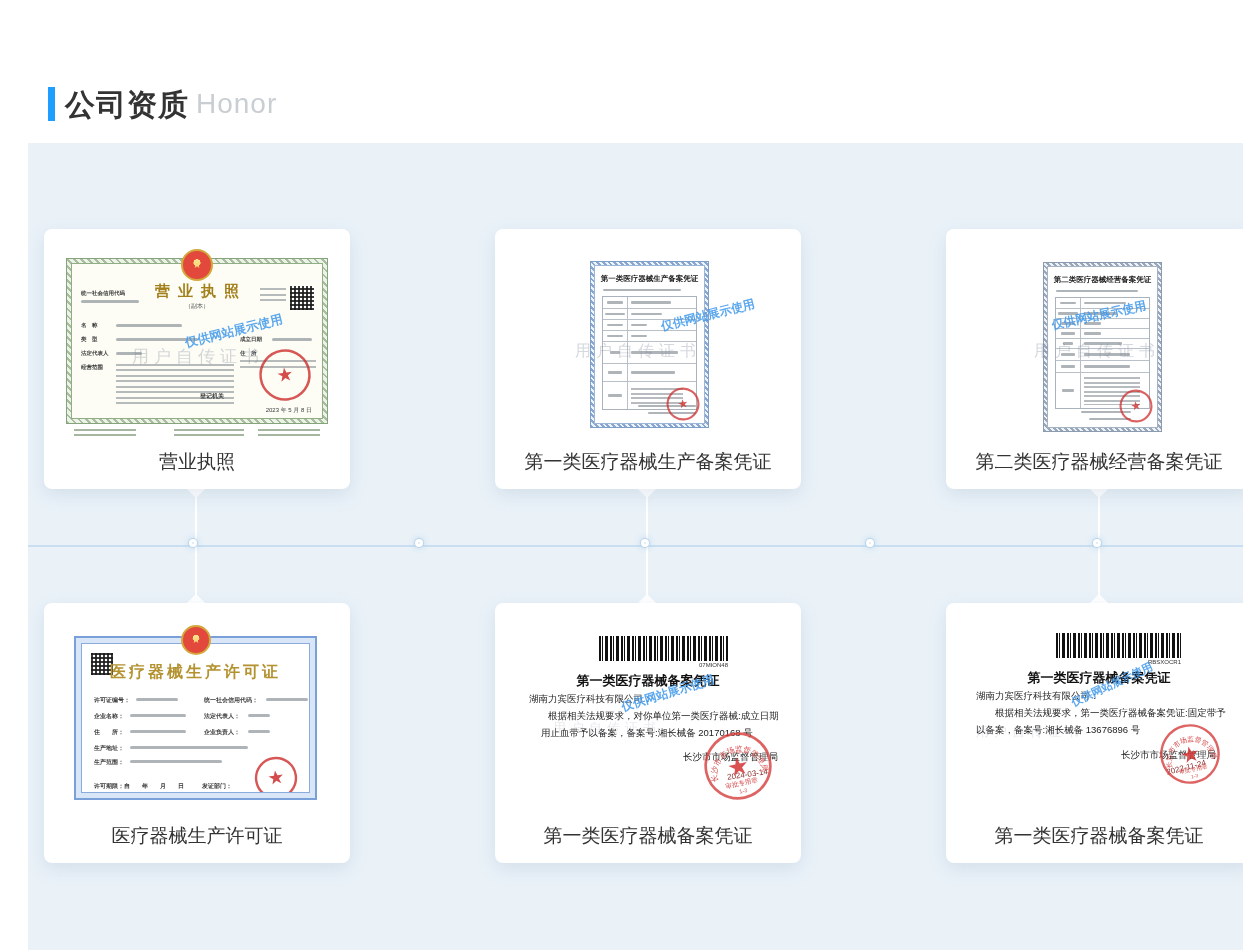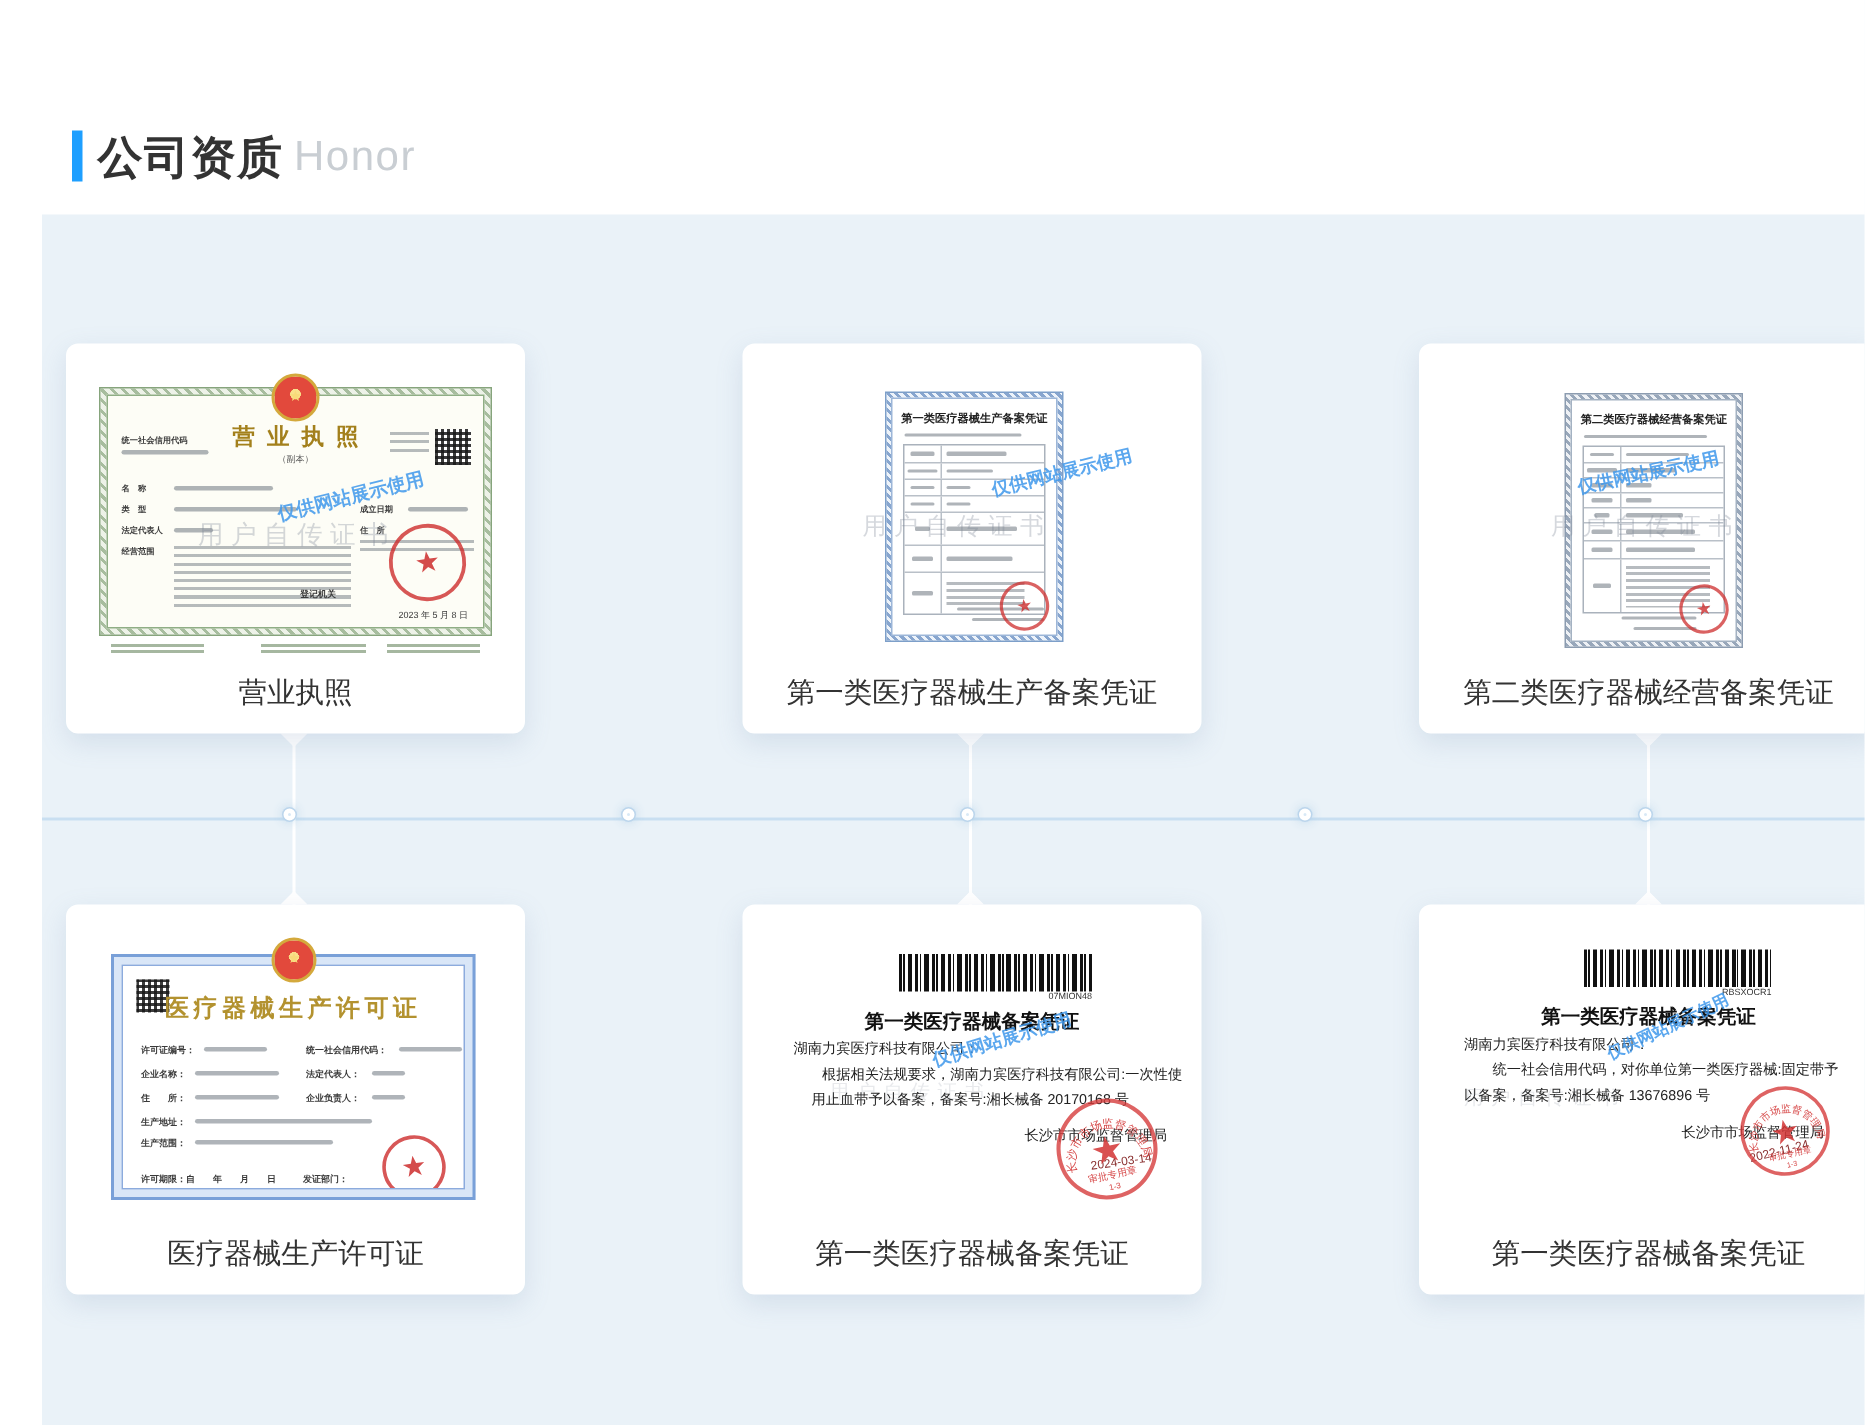--- a/index.html
+++ b/index.html
@@ -343,21 +343,21 @@
     </div>
     <div class="emblem" style="left:137px; top:22px; width:30px; height:30px;"></div>
     <div class="caption">医疗器械生产许可证</div>
   </div>
 
   <div class="card" style="left:467px; top:603px;">
     <div class="barcode" style="left:104px; top:33px; width:129px;"></div>
     <div class="bc-lbl" style="left:104px; top:59px; width:129px;">07MION48</div>
     <div class="doc-title" style="top:69px;">第一类医疗器械备案凭证</div>
     <div class="doc-line" style="left:34px; top:90px;">湖南力宾医疗科技有限公司：</div>
-    <div class="doc-line" style="left:53px; top:107px;">根据相关法规要求，湖南力宾医疗科技有限公司:一次性使</div>
+    <div class="doc-line" style="left:53px; top:107px;">根据相关法规要求，对你单位第一类医疗器械:成立日期</div>
     <div class="doc-line" style="left:46px; top:124px;">用止血带予以备案，备案号:湘长械备 20170168 号</div>
     <div class="doc-line" style="right:23px; top:148px;">长沙市市场监督管理局</div>
     <div class="doc-date" style="right:33px; top:167px; transform:rotate(-8deg);">2024-03-14</div>
     <svg class="sealsvg" style="left:208px; top:128px; width:70px; height:70px; transform:rotate(-12deg);" viewBox="0 0 64 64">
       <defs>
           <path id="arc5" d="M 11 40 A 21 21 0 0 1 53 40" fill="none"></path>
         </defs>
       <circle cx="32" cy="32" r="29.5" fill="none" stroke="rgba(214,60,60,.8)" stroke-width="2.5"></circle>
       <text font-size="7" fill="rgba(210,50,50,.9)" text-anchor="middle"><textPath href="#arc5" startOffset="50%">长沙市市场监督管理局</textPath></text>
       <polygon points="32,24 29.9,30.2 23.4,30.2 28.7,34.1 26.7,40.3 32,36.5 37.3,40.3 35.3,34.1 40.6,30.2 34.1,30.2" fill="rgba(210,50,50,.85)"></polygon>
@@ -367,21 +367,21 @@
     <div class="wm-blue" style="left:125px; top:82px; font-size:12px; transform:rotate(-17deg);">仅供网站展示使用</div>
     <div class="wm-gray" style="left:58px; top:116px; font-size:13px; opacity:.55;">用户自传证书</div>
     <div class="caption">第一类医疗器械备案凭证</div>
   </div>
 
   <div class="card" style="left:918px; top:603px;">
     <div class="barcode" style="left:110px; top:30px; width:125px;"></div>
     <div class="bc-lbl" style="left:110px; top:56px; width:125px;">RBSXOCR1</div>
     <div class="doc-title" style="top:66px;">第一类医疗器械备案凭证</div>
     <div class="doc-line" style="left:30px; top:87px;">湖南力宾医疗科技有限公司：</div>
-    <div class="doc-line" style="left:49px; top:104px;">统一社会信用代码，对你单位第一类医疗器械:固定带予</div>
+    <div class="doc-line" style="left:49px; top:104px;">根据相关法规要求，第一类医疗器械备案凭证:固定带予</div>
     <div class="doc-line" style="left:30px; top:121px;">以备案，备案号:湘长械备 13676896 号</div>
     <div class="doc-line" style="right:36px; top:146px;">长沙市市场监督管理局</div>
     <div class="doc-date" style="right:46px; top:160px; transform:rotate(-14deg);">2022-11-24</div>
     <svg class="sealsvg" style="left:213px; top:120px; width:62px; height:62px; transform:rotate(-12deg);" viewBox="0 0 64 64">
       <defs>
           <path id="arc6" d="M 11 40 A 21 21 0 0 1 53 40" fill="none"></path>
         </defs>
       <circle cx="32" cy="32" r="29.5" fill="none" stroke="rgba(214,60,60,.8)" stroke-width="2.5"></circle>
       <text font-size="7" fill="rgba(210,50,50,.9)" text-anchor="middle"><textPath href="#arc6" startOffset="50%">长沙市市场监督管理局</textPath></text>
       <polygon points="32,24 29.9,30.2 23.4,30.2 28.7,34.1 26.7,40.3 32,36.5 37.3,40.3 35.3,34.1 40.6,30.2 34.1,30.2" fill="rgba(210,50,50,.85)"></polygon>

